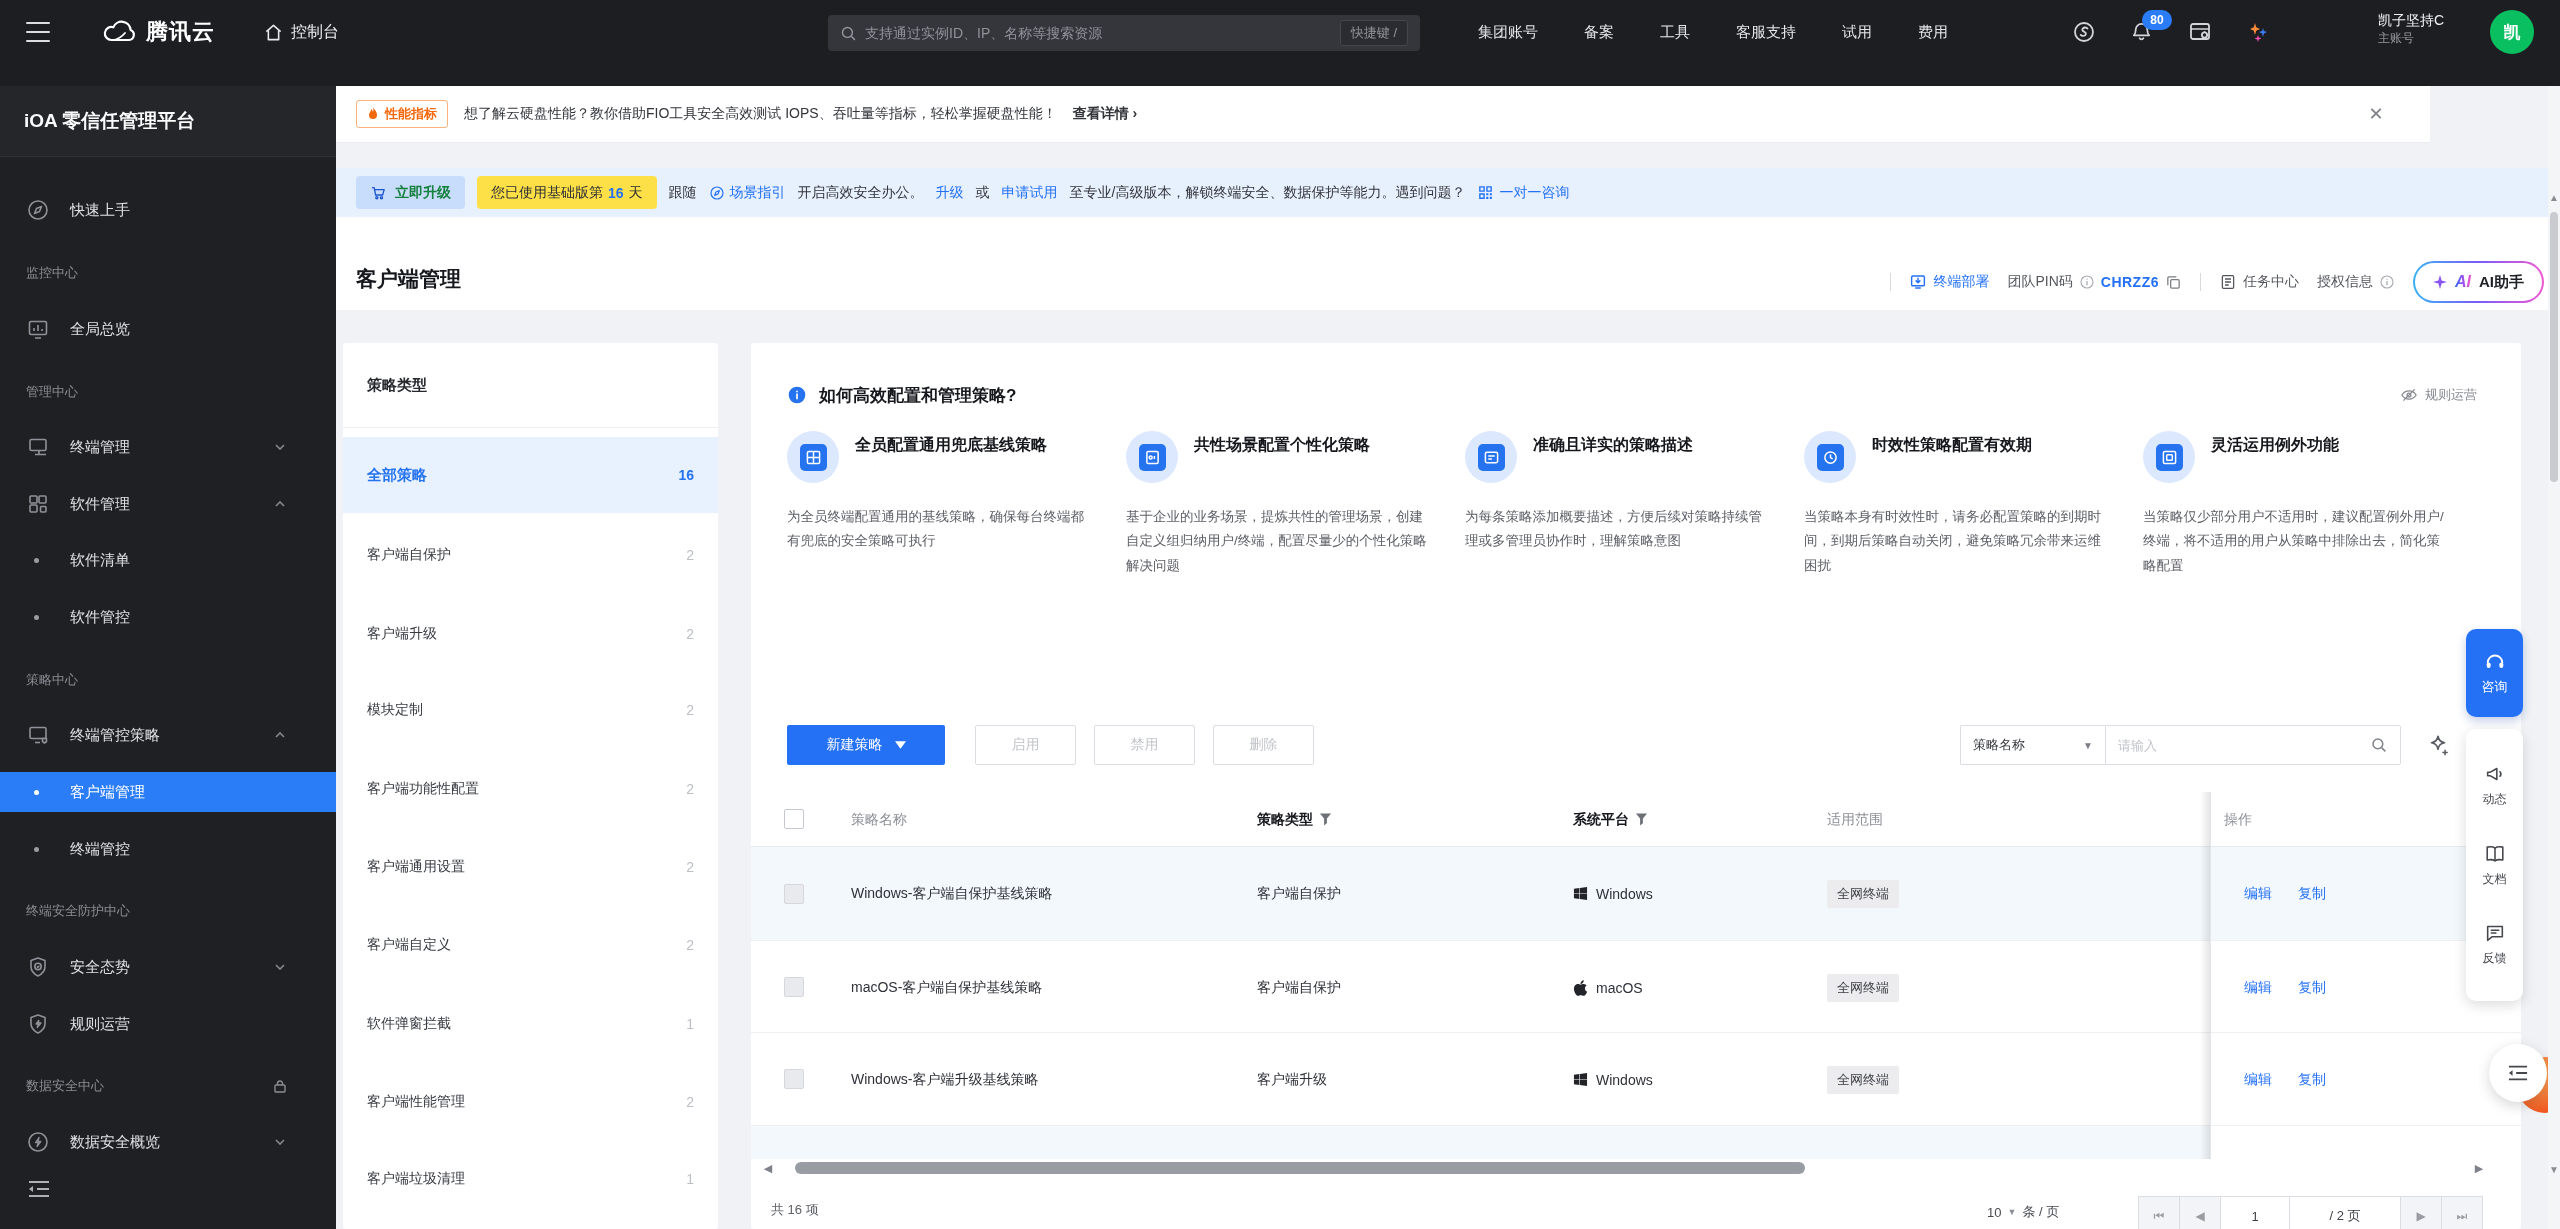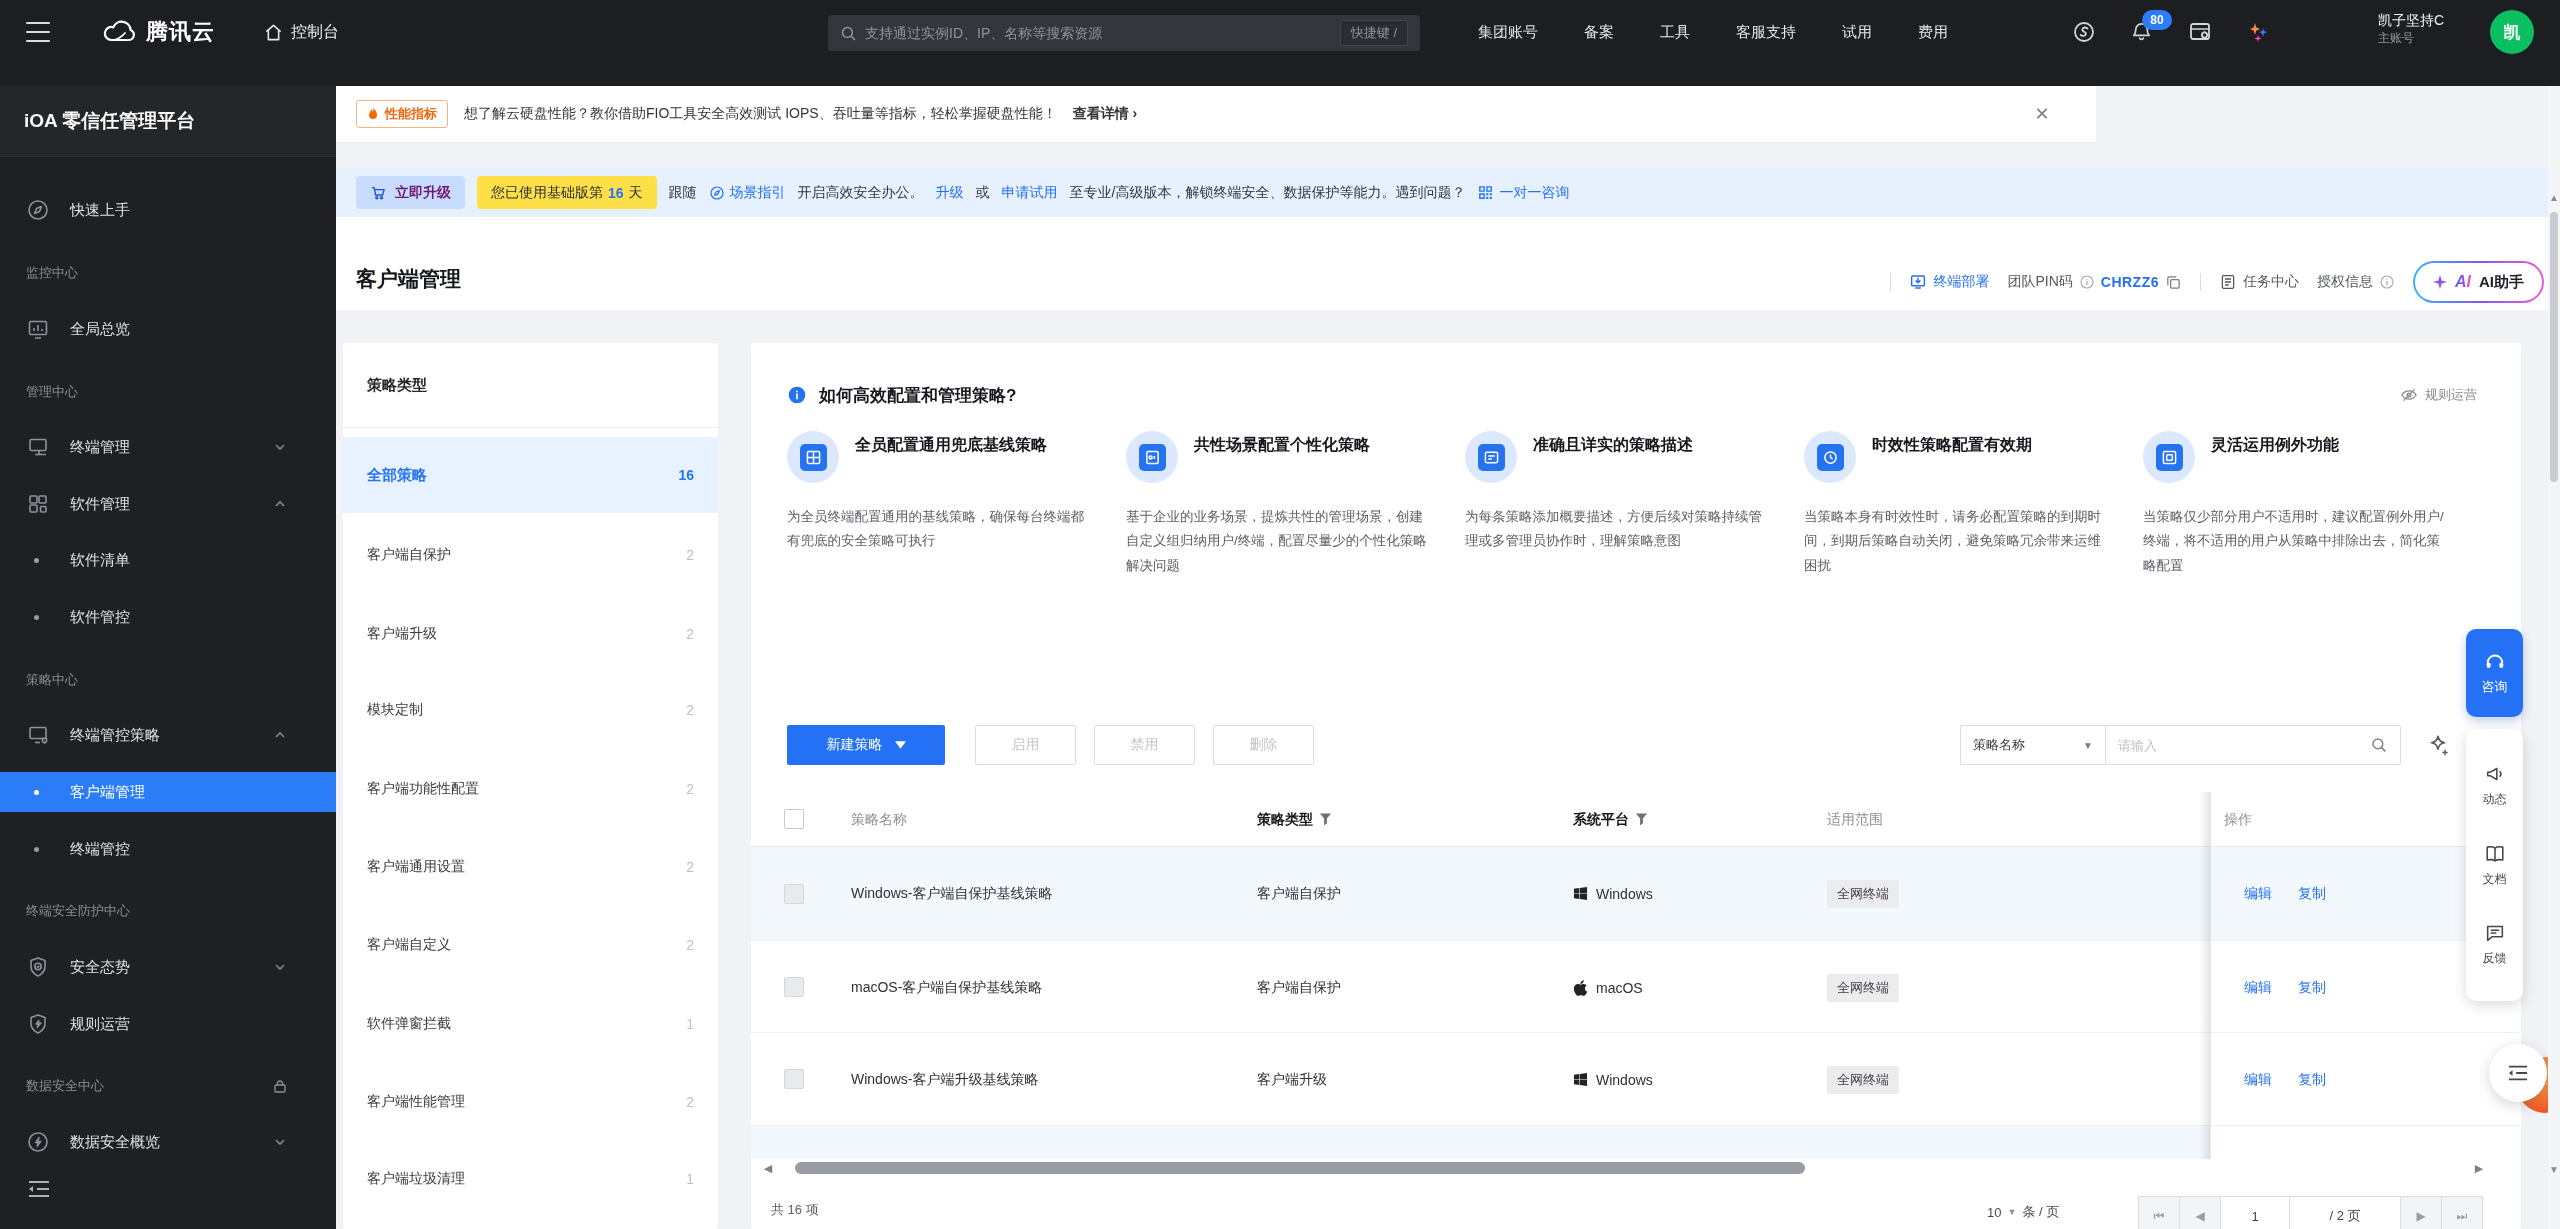--- a/index.html
+++ b/index.html
@@ -38,28 +38,28 @@
   .sb-item .chev{position:absolute;left:272px;width:16px;height:16px;color:#85878e;}
   .sb-section{position:absolute;left:26px;height:30px;display:flex;align-items:center;color:#8b8d94;font-size:13px;white-space:nowrap;}
   .sb-sub .dot{position:absolute;left:34px;width:5px;height:5px;border-radius:50%;background:#9a9ca2;}
   .sb-selected{background:#2b7cf7;color:#fff;}
   .sb-selected .dot{background:#fff;}
   .sb-collapse{position:absolute;left:26px;width:28px;height:24px;color:#aeb0b6;cursor:pointer;}
 
   
   .main{position:absolute;left:336px;top:86px;width:2224px;height:1143px;background:#f0f2f5;overflow:hidden;}
 
-  .banner1{position:absolute;left:0;top:0;width:1760px;height:57px;background:#fff;border-bottom:1px solid #ecedf1;display:flex;align-items:center;padding-left:20px;gap:16px;}
+  .banner1{position:absolute;left:0;top:0;width:2094px;height:57px;background:#fff;border-bottom:1px solid #ecedf1;display:flex;align-items:center;padding-left:20px;gap:16px;}
   .perf-badge{display:flex;align-items:center;gap:6px;border:1px solid #f8b37e;background:#fff;color:#f2690d;font-size:13px;border-radius:3px;padding:4px 10px;font-weight:600;white-space:nowrap;}
   .banner1 .txt{font-size:14px;color:#33353b;white-space:nowrap;}
   .banner1 .more{font-size:14px;color:#33353b;font-weight:700;cursor:pointer;white-space:nowrap;}
   .banner1 .close{position:absolute;right:44px;top:18px;width:20px;height:20px;color:#7f828a;font-size:18px;line-height:20px;text-align:center;cursor:pointer;}
 
   .banner2{position:absolute;left:0;top:82px;width:2224px;height:49px;background:#e7f0fd;display:flex;align-items:center;padding-left:20px;gap:12px;font-size:14px;color:#33353b;white-space:nowrap;}
-  .pill-upgrade{display:flex;align-items:center;gap:8px;background:#c8dcfb;color:#701a75;font-weight:700;border-radius:4px;height:33px;padding:0 14px;cursor:pointer;}
+  .pill-upgrade{display:flex;align-items:center;gap:8px;background:#c8dcfb;color:#15803d;font-weight:700;border-radius:4px;height:33px;padding:0 14px;cursor:pointer;}
   .pill-usage{display:flex;align-items:center;gap:5px;background:#fde047;color:#2b2d33;border-radius:4px;height:33px;padding:0 14px;}
   .pill-usage b{color:#2471f5;}
   .blue-link{color:#2471f5;cursor:pointer;}
   .guide-link{display:inline-flex;align-items:center;gap:5px;color:#2471f5;cursor:pointer;}
 
   .page-header{position:absolute;left:0;top:131px;width:2224px;height:93px;background:#fff;}
   .ph-title{position:absolute;left:20px;top:48px;font-size:21px;font-weight:700;color:#16181d;}
   .ph-right{position:absolute;right:16px;top:44px;display:flex;align-items:center;gap:18px;font-size:14px;color:#41434a;}
   .ph-divider{width:1px;height:18px;background:#d8dade;}
   .ph-link-blue{display:flex;align-items:center;gap:6px;color:#2471f5;cursor:pointer;white-space:nowrap;}

